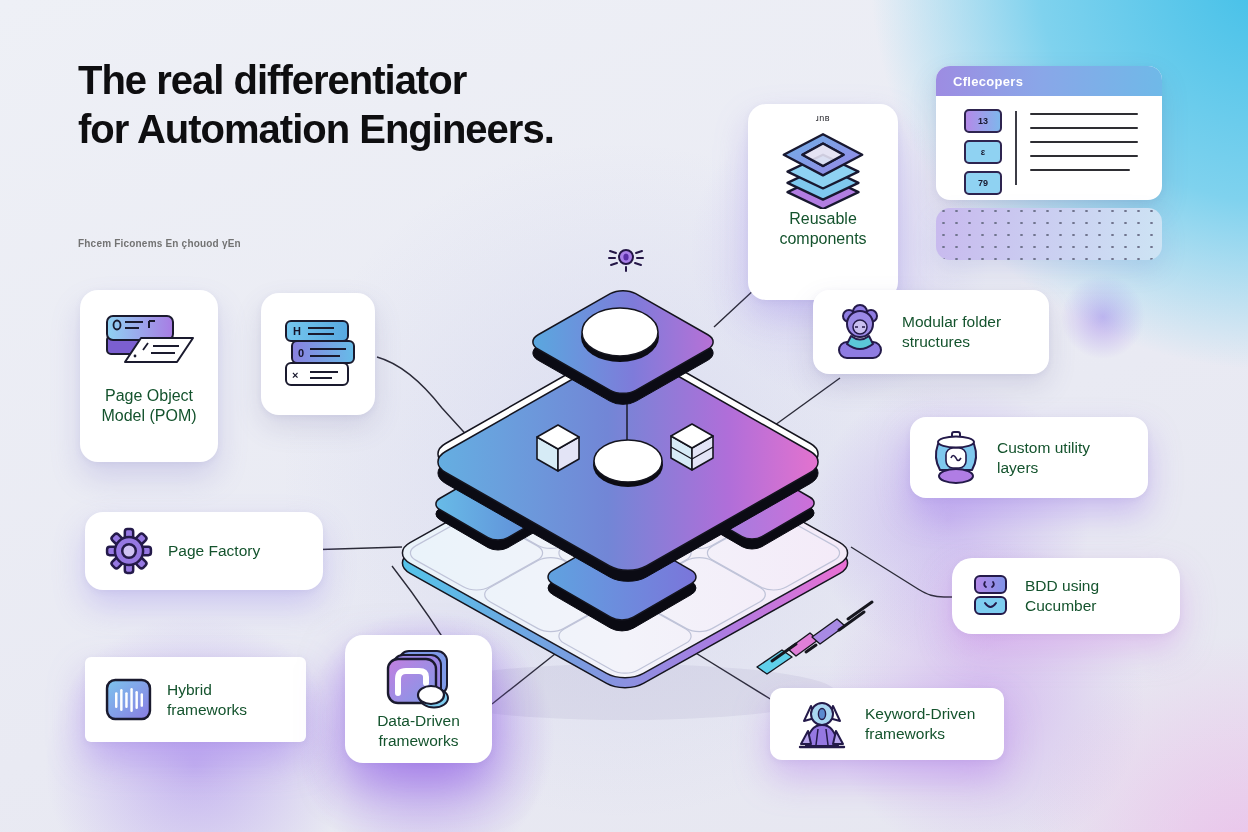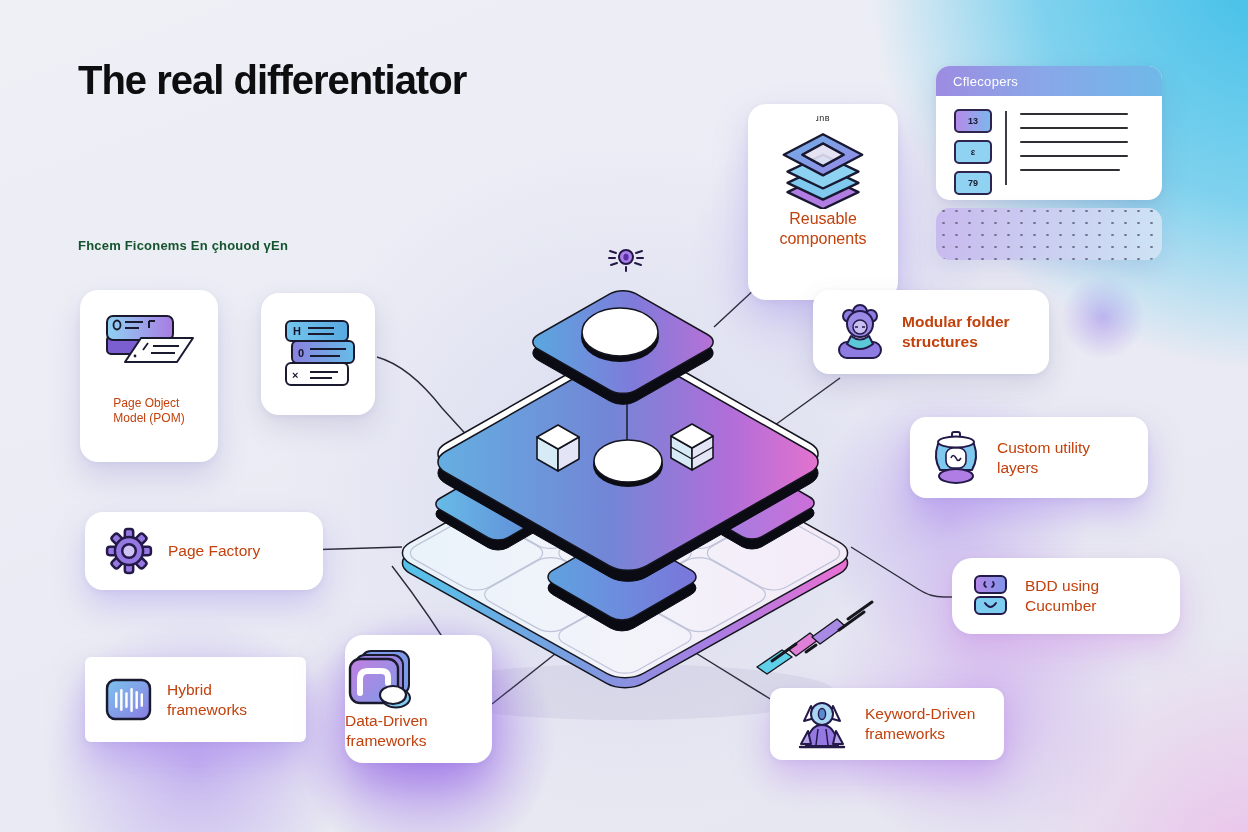--- a/index.html
+++ b/index.html
@@ -21,70 +21,70 @@
       radial-gradient(circle 230px at 100% 104%, rgba(238,166,230,.55) 0%, rgba(238,166,230,0) 100%),
       radial-gradient(circle 340px at 620px 480px, rgba(120,130,220,.14) 0%, rgba(120,130,220,0) 100%),
       linear-gradient(160deg,#eef0f6 0%,#e9eaf3 60%,#e6e6f0 100%);
   }
   .scene{position:absolute;left:0;top:0;z-index:1;}
   .card{
     position:absolute;z-index:2;background:#fff;border-radius:18px;
     box-shadow:0 12px 28px rgba(92,86,152,.16),0 2px 6px rgba(92,86,152,.08);
     color:#1c1c1e;
   }
-  .lbl{font-size:15.5px;line-height:1.28;color:#c2410c;}
+  .lbl{font-size:15.5px;line-height:1.28;color:#14532d;}
   
   .title{position:absolute;left:78px;top:56px;z-index:2;width:640px;
     font-weight:bold;font-size:40px;line-height:1.22;letter-spacing:-1px;color:#0e0e10;}
   .subtitle{position:absolute;left:78px;top:238px;z-index:2;
-    font-weight:bold;font-size:13px;color:#14532d;letter-spacing:.2px;}
+    font-weight:bold;font-size:10px;color:#737373;letter-spacing:.2px;}
   
   .c-reusable{left:748px;top:104px;width:150px;height:196px;display:flex;flex-direction:column;align-items:center;
     box-shadow:0 16px 34px rgba(140,120,230,.28),0 2px 6px rgba(92,86,152,.08);}
   .c-reusable .tag{font-size:9px;color:#28282e;margin-top:9px;letter-spacing:.5px;}
   .c-reusable .lbl{text-align:center;font-size:16px;}
   
   .c-browser{left:936px;top:66px;width:226px;height:134px;border-radius:14px;overflow:hidden;}
   .c-browser .hd{height:30px;background:linear-gradient(90deg,#9d8ce2,#8aa6e8 45%,#6fb9e8);
-    color:#fff;font-weight:normal;font-size:13px;letter-spacing:.3px;display:flex;align-items:center;padding-left:17px;}
-  .c-browser .bd{display:flex;padding:13px 14px 0 18px;gap:13px;}
+    color:#fff;font-weight:bold;font-size:13px;letter-spacing:.3px;display:flex;align-items:center;padding-left:17px;}
+  .c-browser .bd{display:flex;padding:13px 14px 0 28px;gap:13px;}
   .badges{display:flex;flex-direction:column;gap:7px;}
   .badge{width:34px;height:20px;border:2px solid #2e2450;border-radius:5px;
     font-size:9px;font-weight:bold;color:#18182e;display:flex;align-items:center;justify-content:center;background:#8fd2f2;}
   .badge.b1{background:linear-gradient(90deg,#b48ae8,#7fb6ec);}
   .vdiv{width:2px;background:#3c3c46;height:74px;margin-top:2px;}
   .lines{display:flex;flex-direction:column;gap:12px;padding-top:4px;flex:1;}
   .hline{height:2px;background:#2e2e33;border-radius:2px;width:108px;}
   .hline:last-child{width:100px;}
   
   .c-dots{left:936px;top:208px;width:226px;height:52px;border-radius:14px;box-shadow:0 10px 24px rgba(110,120,200,.18);
     background-image:radial-gradient(circle,#70748e 1px,rgba(0,0,0,0) 1.4px),linear-gradient(100deg,#c8b9ee,#cde4f4);
     background-size:13px 12px,auto;background-position:14px 9px,0 0;background-repeat:repeat,no-repeat;}
   
   .c-pom{left:80px;top:290px;width:138px;height:172px;display:flex;flex-direction:column;align-items:center;
     box-shadow:0 16px 30px rgba(120,110,200,.22),0 2px 6px rgba(92,86,152,.08);}
   .c-pom svg{margin-top:20px;}
-  .c-pom .lbl{text-align:left;font-size:12px;margin-top:26px;}
+  .c-pom .lbl{text-align:center;font-size:16px;margin-top:16px;}
   
   .c-server{left:261px;top:293px;width:114px;height:122px;display:flex;align-items:center;justify-content:center;}
   
   .side{display:flex;align-items:center;padding-left:20px;gap:15px;}
-  .c-modular{left:813px;top:290px;width:216px;height:84px;border-radius:16px;font-weight:bold;}
+  .c-modular{left:813px;top:290px;width:216px;height:84px;border-radius:16px;}
   .c-custom{left:910px;top:417px;width:218px;height:81px;border-radius:16px;
     box-shadow:0 16px 32px rgba(150,110,235,.35),0 2px 6px rgba(92,86,152,.08);}
   .c-pagefactory{left:85px;top:512px;width:218px;height:78px;border-radius:18px;
     box-shadow:0 16px 32px rgba(140,120,235,.30),0 2px 6px rgba(92,86,152,.08);}
   .c-bdd{left:952px;top:558px;width:208px;height:76px;border-radius:20px;
     box-shadow:0 16px 34px rgba(200,120,230,.35),0 2px 6px rgba(92,86,152,.08);}
   .c-hybrid{left:85px;top:657px;width:201px;height:85px;border-radius:6px;
     box-shadow:0 18px 36px rgba(150,110,235,.40),0 2px 6px rgba(92,86,152,.08);}
   .c-keyword{left:770px;top:688px;width:210px;height:72px;border-radius:12px;
     box-shadow:0 18px 36px rgba(170,110,235,.40),0 2px 6px rgba(92,86,152,.08);padding-left:24px;}
   
-  .c-data{left:345px;top:635px;width:147px;height:128px;display:flex;flex-direction:column;align-items:flex-start;
+  .c-data{left:345px;top:635px;width:147px;height:128px;display:flex;flex-direction:column;align-items:center;
     box-shadow:0 20px 44px rgba(140,90,230,.5),0 2px 6px rgba(92,86,152,.08);}
   .c-data svg{margin-top:12px;}
   .c-data .lbl{text-align:center;}
 </style>
 </head>
 <body>
 
 <div class="bg"></div>
 
 <svg class="scene" width="1248" height="832" viewBox="0 0 1248 832">
@@ -247,20 +247,21 @@
       <line x1="642" y1="251" x2="636" y2="253"></line>
       <line x1="643" y1="258" x2="637" y2="258"></line>
       <line x1="641" y1="265" x2="635" y2="263"></line>
       <line x1="626" y1="267" x2="626" y2="271"></line>
     </g>
   </g>
 </svg>
 
 <div class="title">
   <div>The real differentiator</div>
+  <div>for Automation Engineers.</div>
 </div>
 <div class="subtitle">Fhcem Ficonems En çhouod γEn</div>
 
 <div class="card c-reusable">
   <div class="tag">ɹnв</div>
   <svg width="100" height="86" viewBox="0 0 100 92">
     <defs>
         <linearGradient id="gLay" x1="0" y1="0" x2="1" y2="1">
       <stop offset="0" stop-color="#6db0e6"></stop>
           <stop offset="1" stop-color="#9a86e6"></stop>

